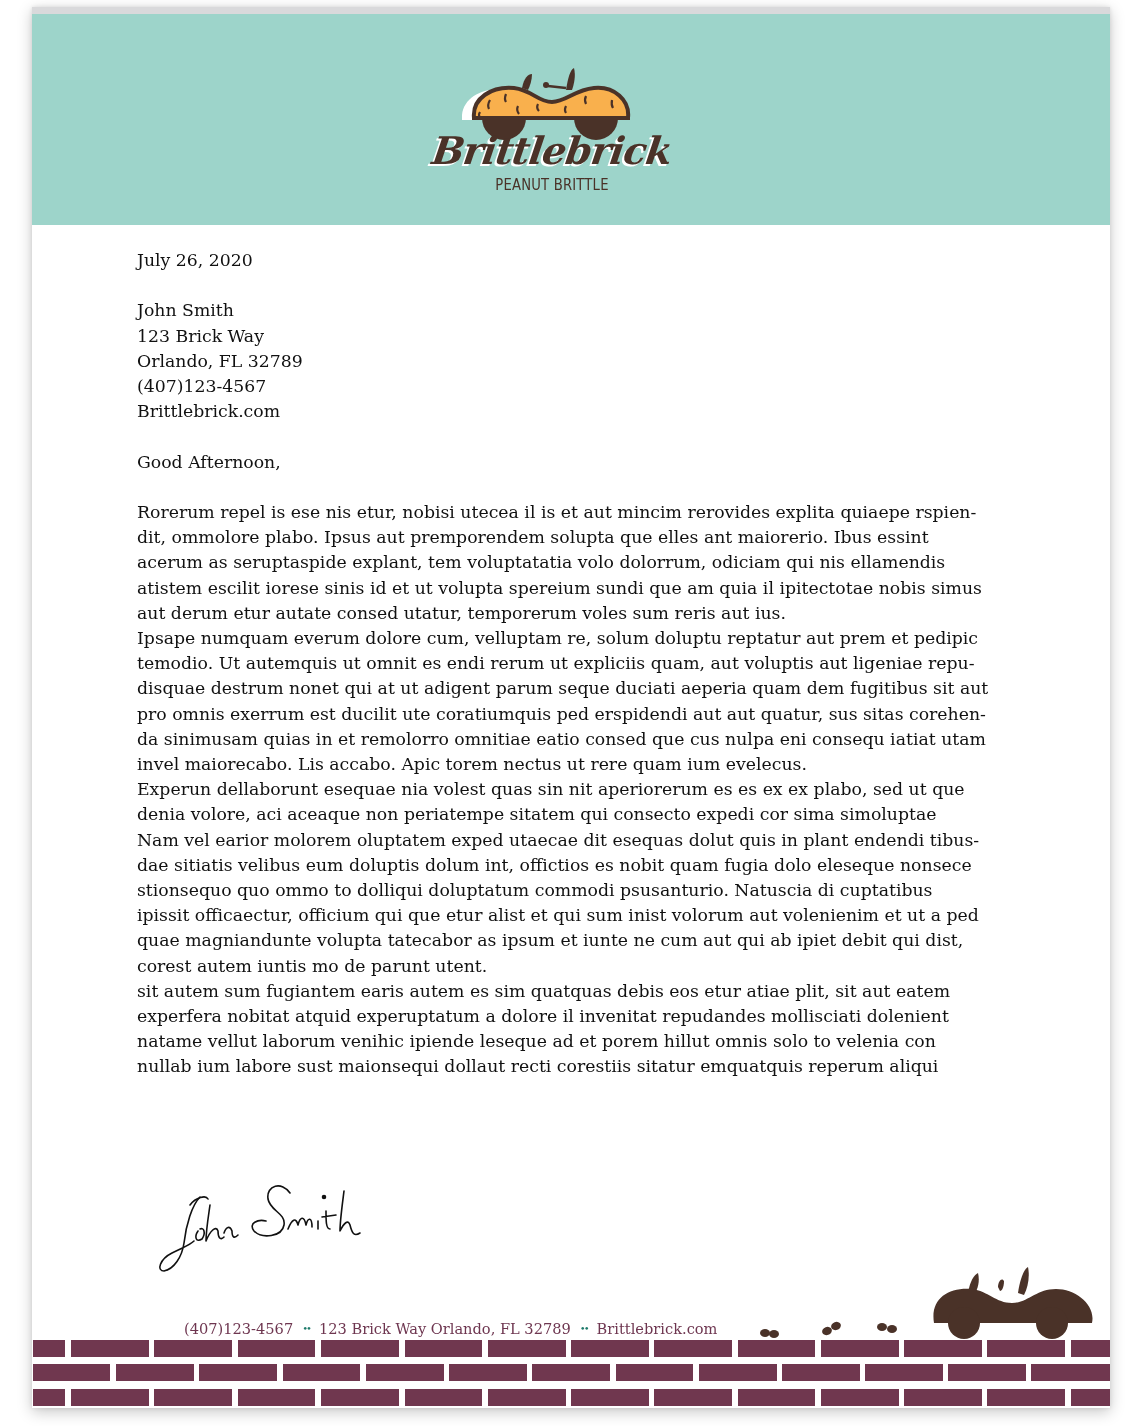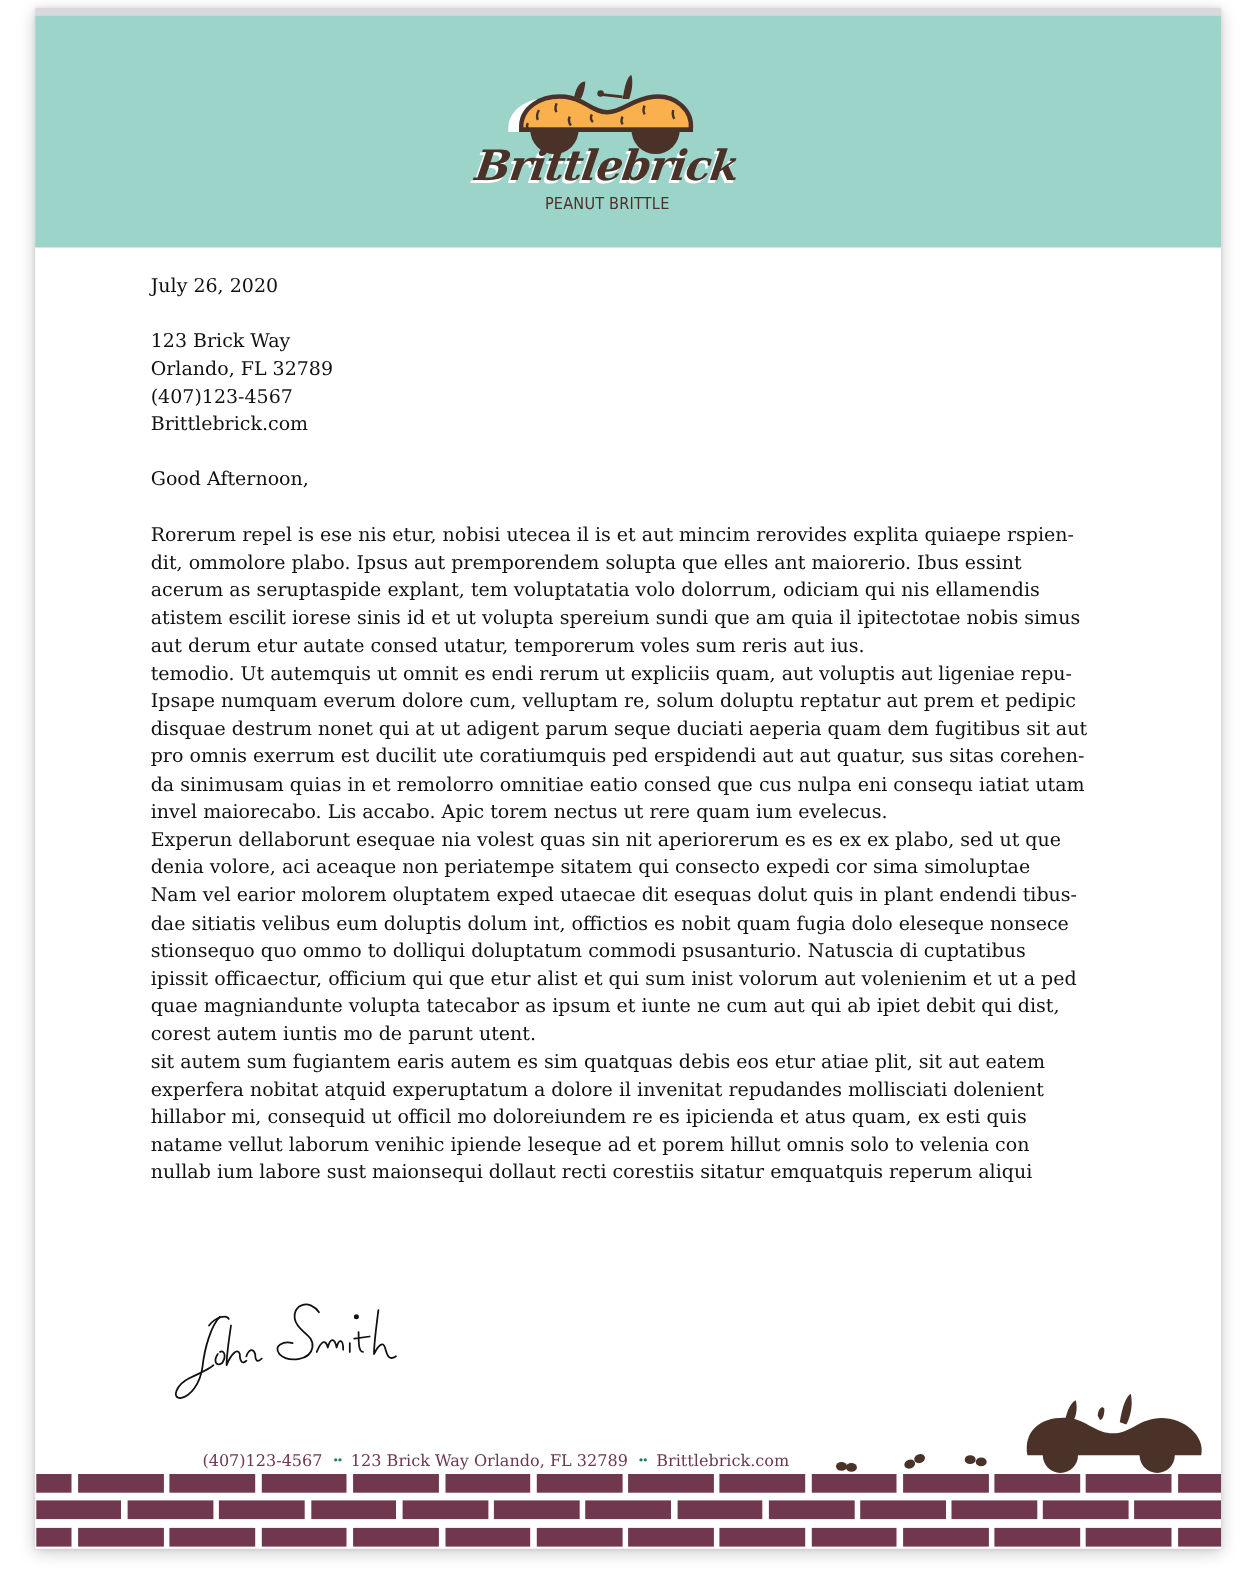--- a/index.html
+++ b/index.html
@@ -85,50 +85,50 @@
         <rect x="10" y="50" width="158" height="4" fill="#4a3228"></rect>
       </svg>
       <div class="logo-word">Brittlebrick</div>
       <div class="logo-sub">PEANUT BRITTLE</div>
     </div>
   </div>
 
   <div class="body-text">
     <span class="line">July 26, 2020</span>
     <div class="gap"></div>
+    <span class="line">John Smith</span>
     <span class="line">123 Brick Way</span>
     <span class="line">Orlando, FL 32789</span>
     <span class="line">(407)123-4567</span>
     <span class="line">Brittlebrick.com</span>
     <div class="gap"></div>
     <span class="line">Good Afternoon,</span>
     <div class="gap"></div>
     <div>
       <span class="line">Rorerum repel is ese nis etur, nobisi utecea il is et aut mincim rerovides explita quiaepe rspien-</span>
       <span class="line">dit, ommolore plabo. Ipsus aut premporendem solupta que elles ant maiorerio. Ibus essint</span>
       <span class="line">acerum as seruptaspide explant, tem voluptatatia volo dolorrum, odiciam qui nis ellamendis</span>
       <span class="line">atistem escilit iorese sinis id et ut volupta spereium sundi que am quia il ipitectotae nobis simus</span>
       <span class="line">aut derum etur autate consed utatur, temporerum voles sum reris aut ius.</span>
+      <span class="line">Ipsape numquam everum dolore cum, velluptam re, solum doluptu reptatur aut prem et pedipic</span>
       <span class="line">temodio. Ut autemquis ut omnit es endi rerum ut expliciis quam, aut voluptis aut ligeniae repu-</span>
-      <span class="line">Ipsape numquam everum dolore cum, velluptam re, solum doluptu reptatur aut prem et pedipic</span>
       <span class="line">disquae destrum nonet qui at ut adigent parum seque duciati aeperia quam dem fugitibus sit aut</span>
       <span class="line">pro omnis exerrum est ducilit ute coratiumquis ped erspidendi aut aut quatur, sus sitas corehen-</span>
       <span class="line">da sinimusam quias in et remolorro omnitiae eatio consed que cus nulpa eni consequ iatiat utam</span>
       <span class="line">invel maiorecabo. Lis accabo. Apic torem nectus ut rere quam ium evelecus.</span>
       <span class="line">Experun dellaborunt esequae nia volest quas sin nit aperiorerum es es ex ex plabo, sed ut que</span>
       <span class="line">denia volore, aci aceaque non periatempe sitatem qui consecto expedi cor sima simoluptae</span>
       <span class="line">Nam vel earior molorem oluptatem exped utaecae dit esequas dolut quis in plant endendi tibus-</span>
       <span class="line">dae sitiatis velibus eum doluptis dolum int, offictios es nobit quam fugia dolo eleseque nonsece</span>
       <span class="line">stionsequo quo ommo to dolliqui doluptatum commodi psusanturio. Natuscia di cuptatibus</span>
       <span class="line">ipissit officaectur, officium qui que etur alist et qui sum inist volorum aut volenienim et ut a ped</span>
       <span class="line">quae magniandunte volupta tatecabor as ipsum et iunte ne cum aut qui ab ipiet debit qui dist,</span>
       <span class="line">corest autem iuntis mo de parunt utent.</span>
       <span class="line">sit autem sum fugiantem earis autem es sim quatquas debis eos etur atiae plit, sit aut eatem</span>
       <span class="line">experfera nobitat atquid experuptatum a dolore il invenitat repudandes mollisciati dolenient</span>
-      <span class="line">hillabor mi, consequid ut officil mo doloreiundem re es ipicienda et atus quam, ex esti quis</span>
       <span class="line">natame vellut laborum venihic ipiende leseque ad et porem hillut omnis solo to velenia con</span>
       <span class="line">nullab ium labore sust maionsequi dollaut recti corestiis sitatur emquatquis reperum aliqui</span>
     </div>
   </div>
 
   <svg class="signature" width="240" height="110" viewBox="0 0 240 110">
     <g fill="none" stroke="#111" stroke-width="1.6" stroke-linecap="round" stroke-linejoin="round">
 
       <path d="M50 22 C42 30 36 50 34 68 C32 82 24 94 14 96 C6 96 10 84 22 78 C34 72 40 70 44 66"></path>
       <path d="M40 30 C46 22 56 20 58 24"></path>

